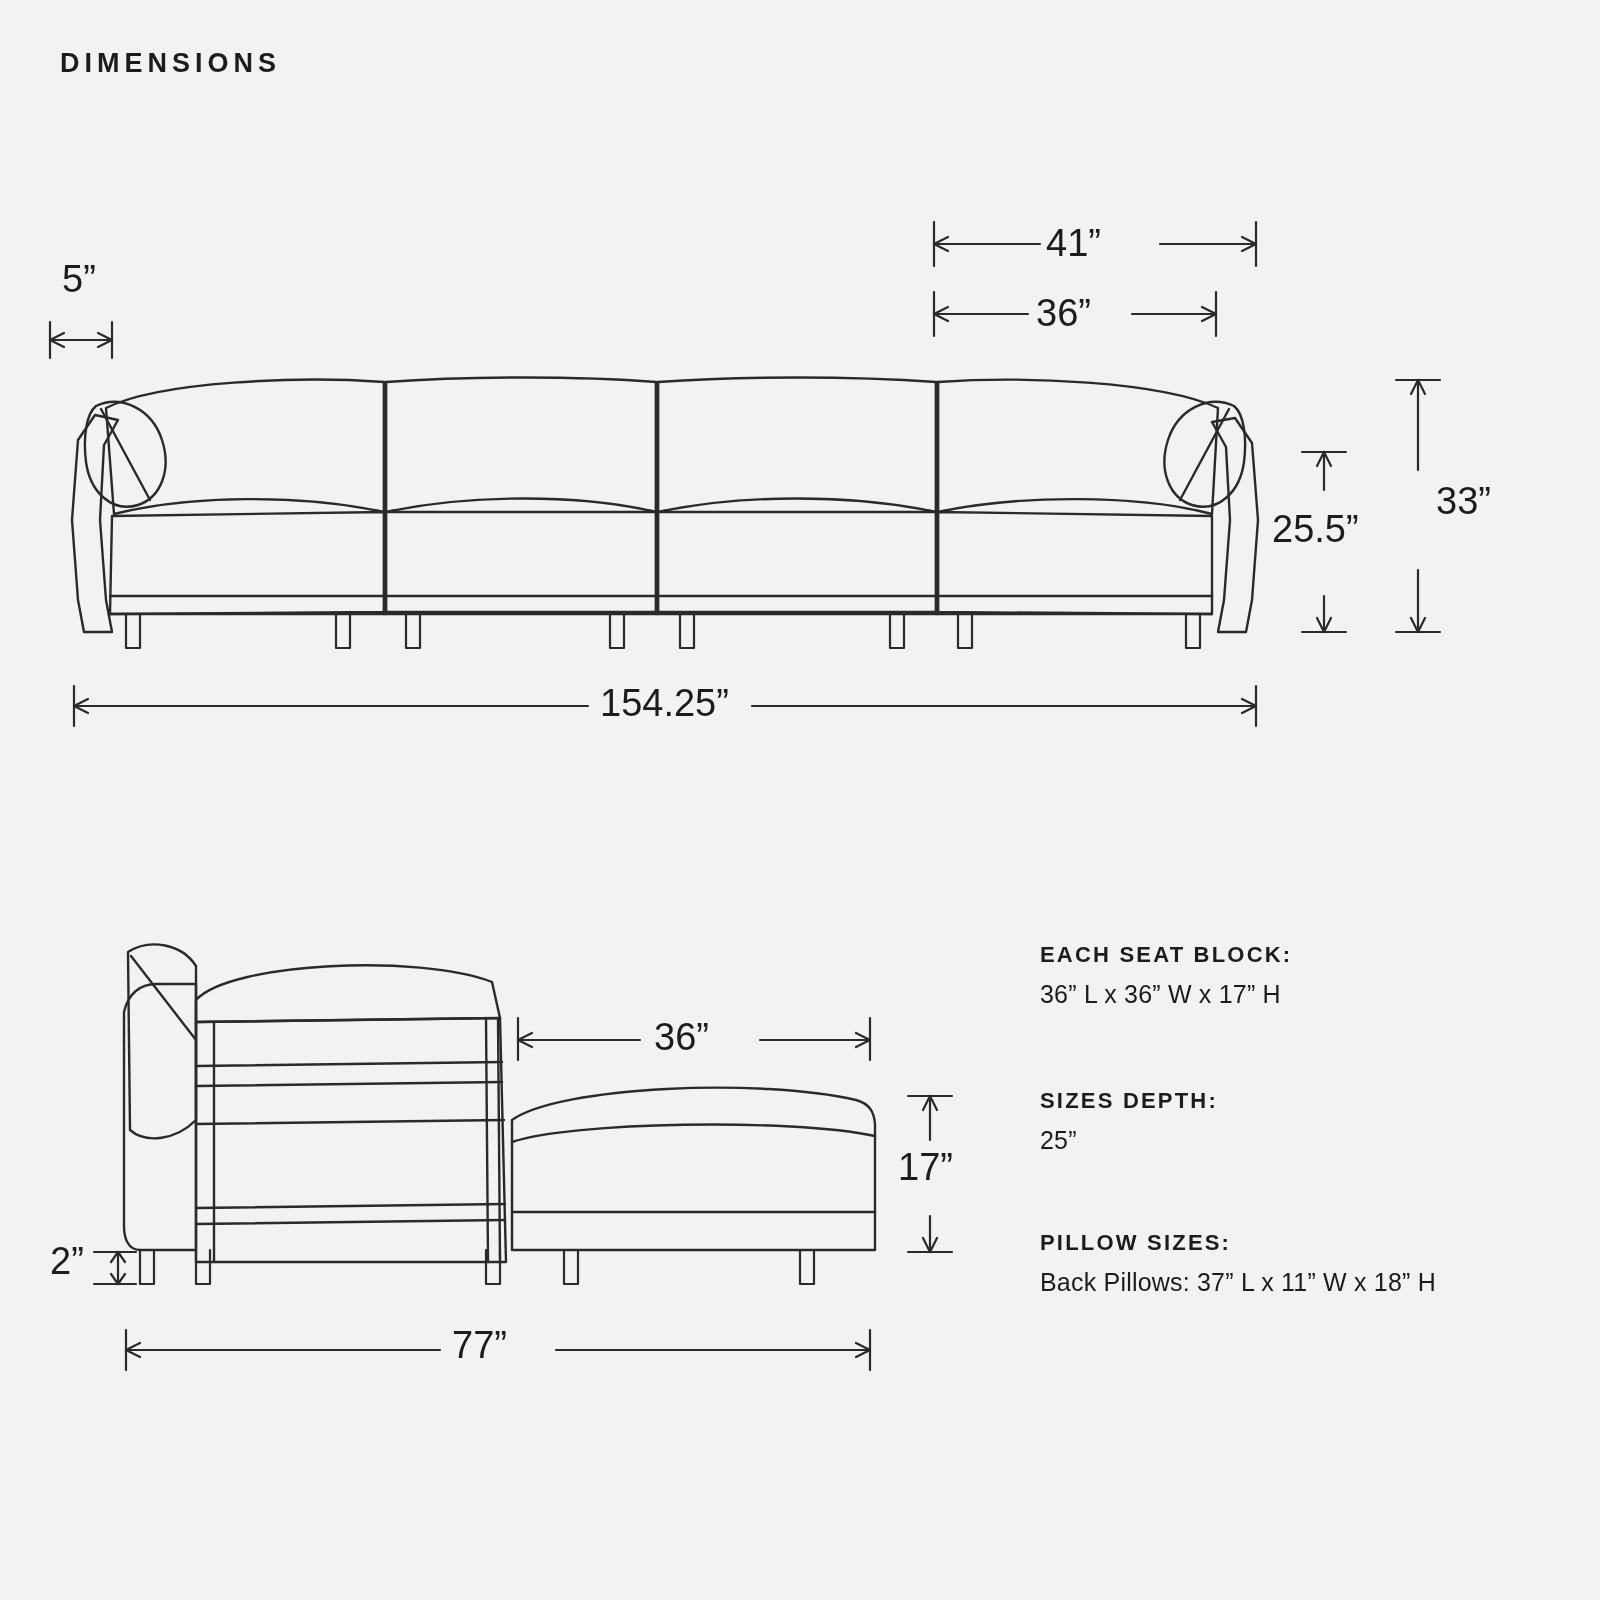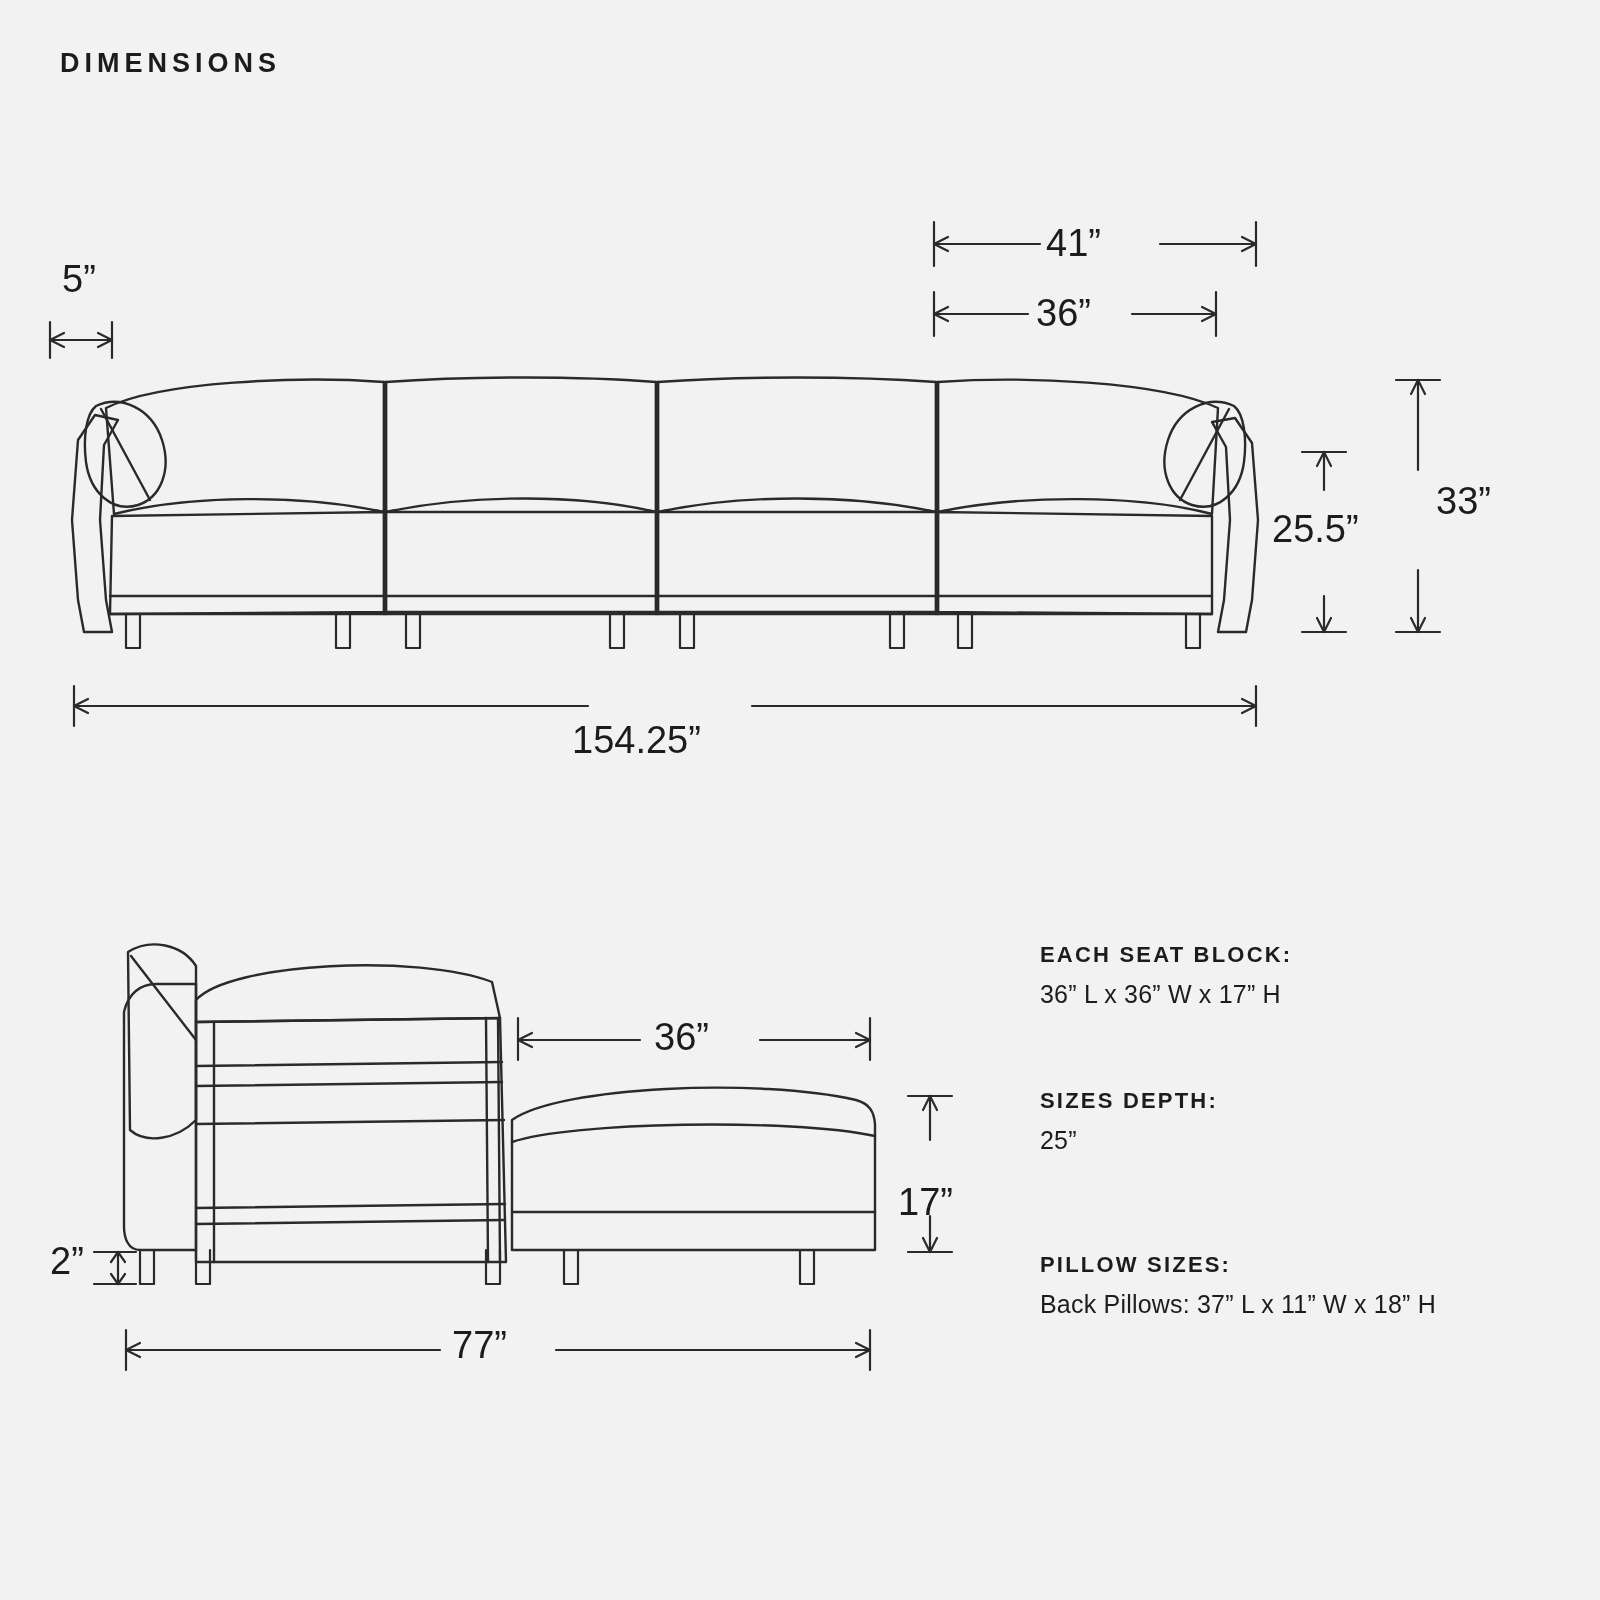--- a/index.html
+++ b/index.html
@@ -216,38 +216,38 @@
   <div class="dim-label" style="left:1046px; top:222px;">41”</div>
 
   <div class="dim-label" style="left:1036px; top:292px;">36”</div>
 
   <div class="dim-label" style="left:62px; top:258px;">5”</div>
 
   <div class="dim-label" style="left:1272px; top:508px;">25.5”</div>
 
   <div class="dim-label" style="left:1436px; top:480px;text-align:center;">33”</div>
 
-  <div class="dim-label" style="left:572px; top:682px;margin-top:37px;">154.25”</div>
+  <div class="dim-label" style="left:600px; top:682px;">154.25”</div>
 
   <div class="dim-label" style="left:654px; top:1016px;">36”</div>
 
-  <div class="dim-label" style="left:898px; top:1146px;margin-top:35px;">17”</div>
+  <div class="dim-label" style="left:898px; top:1146px;">17”</div>
 
   <div class="dim-label" style="left:50px; top:1240px;">2”</div>
 
   <div class="dim-label" style="left:452px; top:1324px;">77”</div>
 
   <div class="spec-block" style="top:942px;">
     <div class="spec-head">EACH SEAT BLOCK:</div>
     <div class="spec-line">36” L x 36” W x 17” H</div>
   </div>
 
   <div class="spec-block" style="top:1088px;">
     <div class="spec-head">SIZES DEPTH:</div>
     <div class="spec-line">25”</div>
   </div>
 
-  <div class="spec-block" style="top:1230px;margin-top:22px;">
+  <div class="spec-block" style="top:1230px;">
     <div class="spec-head">PILLOW SIZES:</div>
     <div class="spec-line">Back Pillows: 37” L x 11” W x 18” H</div>
   </div>
 
 </div>
 
 </body></html>

